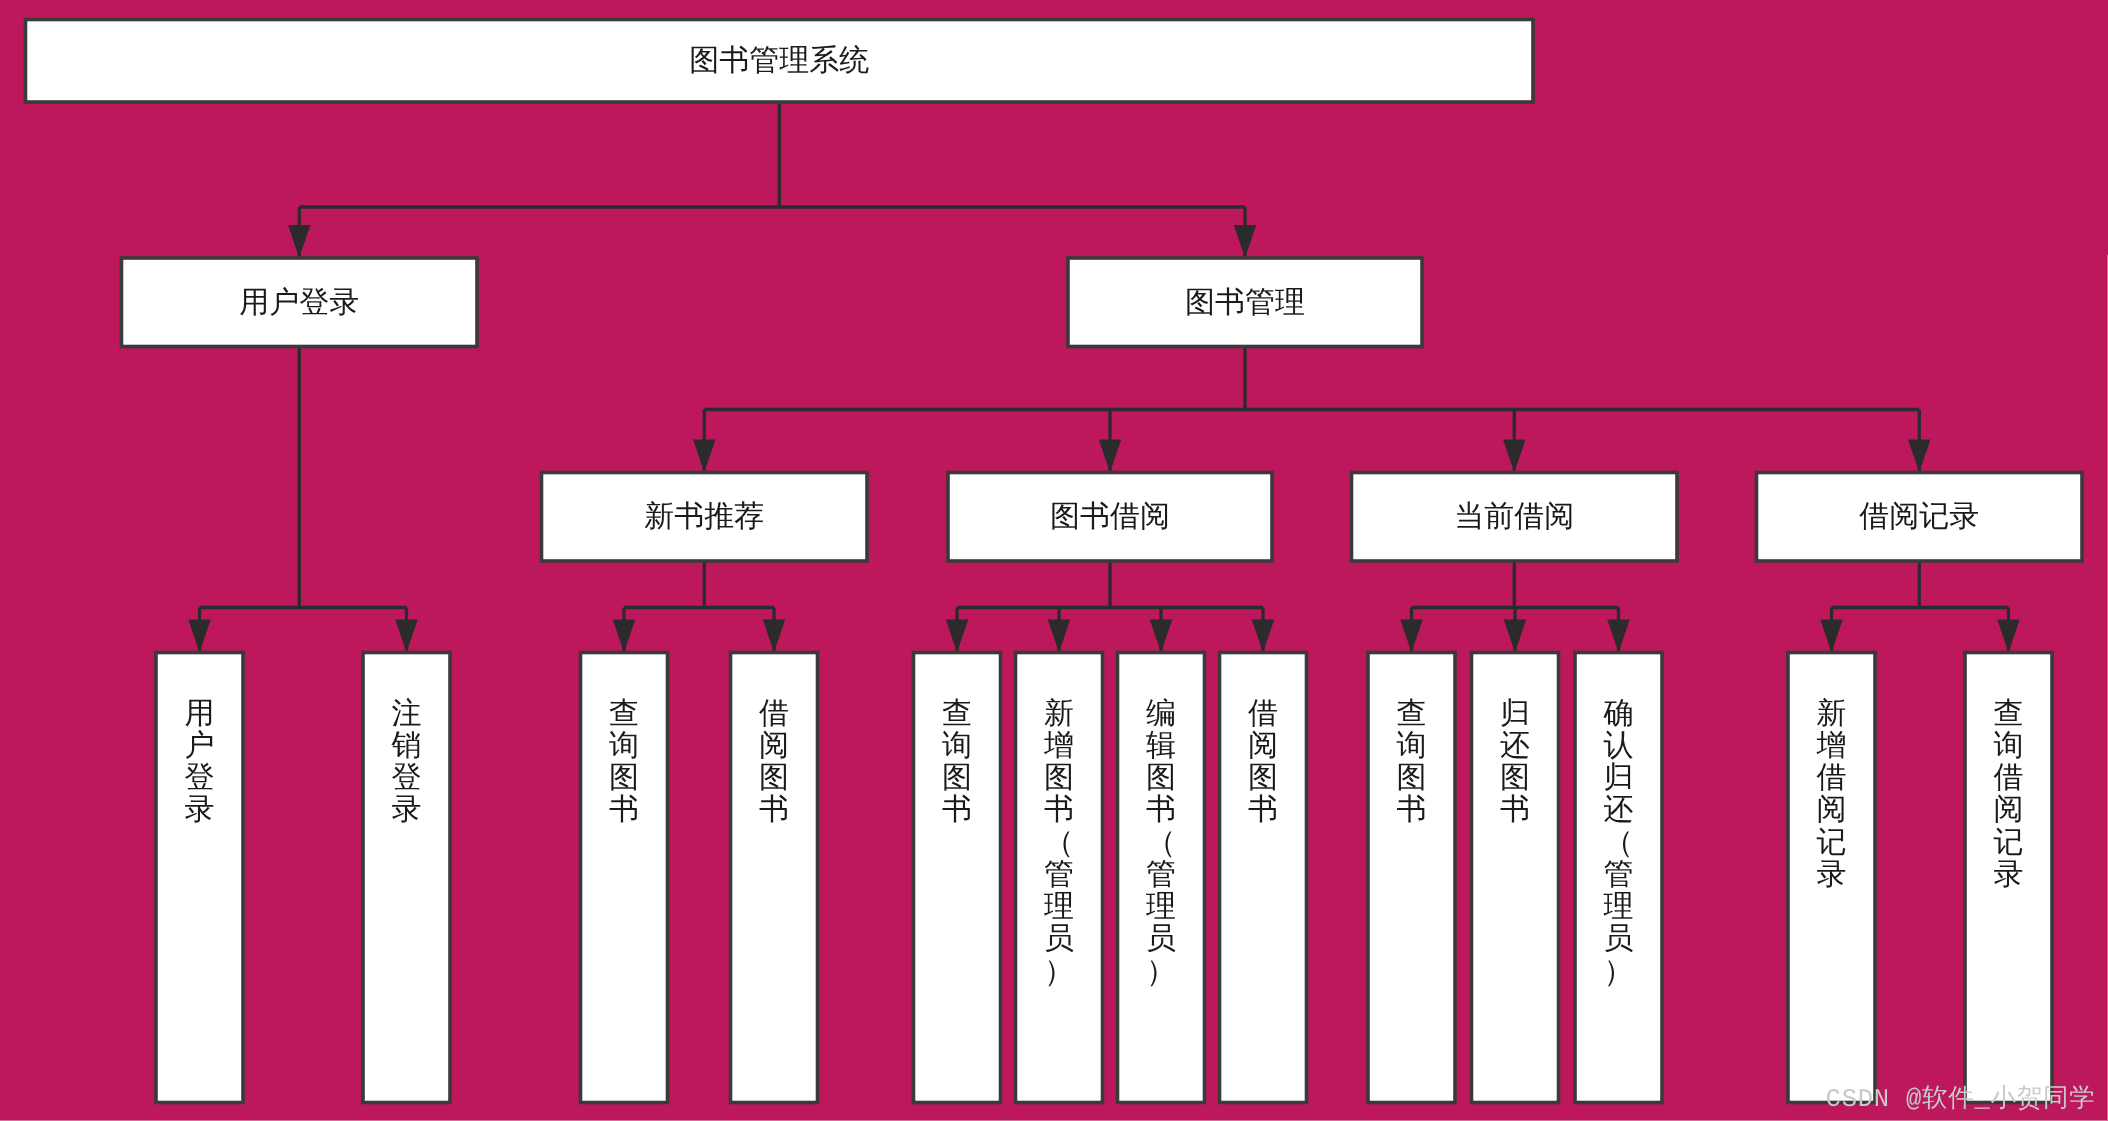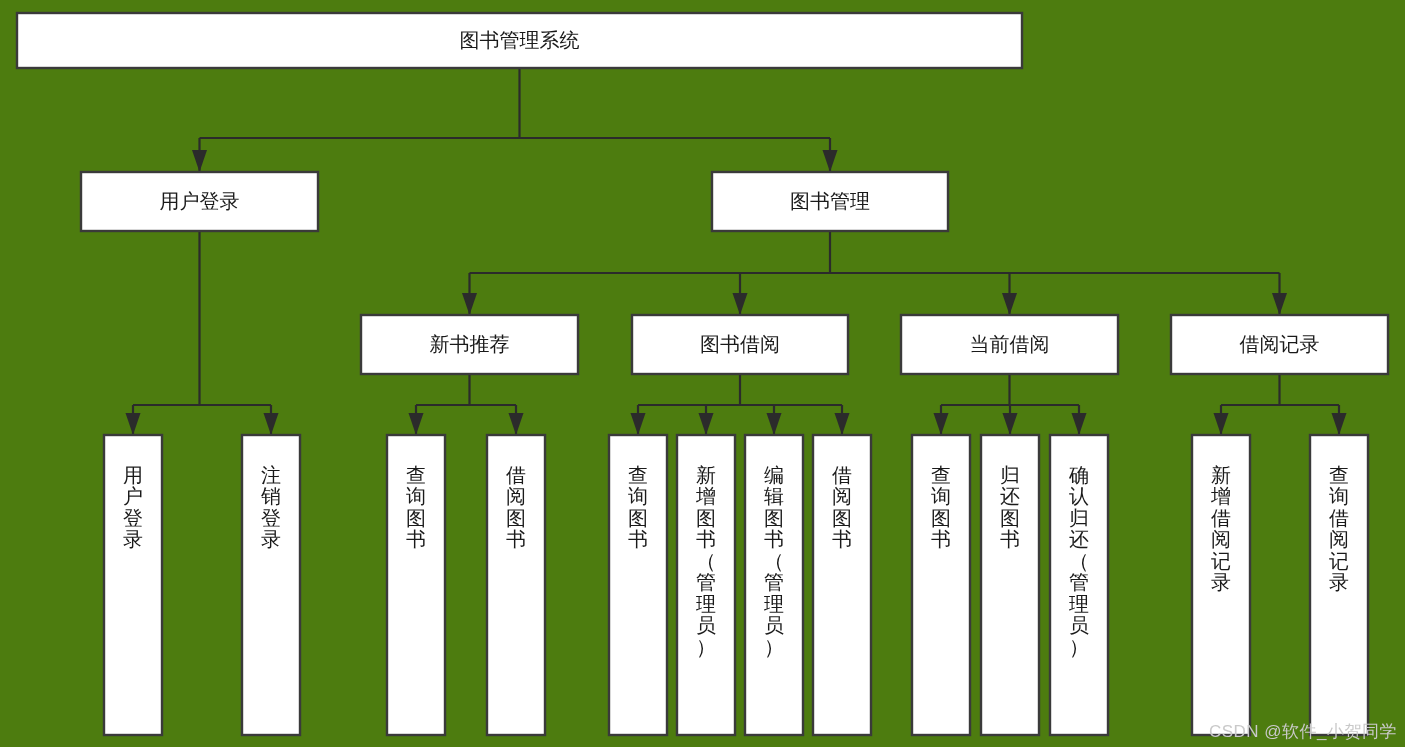--- a/index.html
+++ b/index.html
@@ -11,21 +11,21 @@
   body {
     width: 1405px;
     height: 747px;
     font-family: "Liberation Sans", "DejaVu Sans", sans-serif;
     overflow: hidden;
   }
   #diagram-root {
     position: relative;
     width: 1405px;
     height: 747px;
-    background: #4d7c0f;
+    background: #be185d;
   }
   svg#tree-svg {
     position: absolute;
     left: 0;
     top: 0;
     width: 1405px;
     height: 747px;
     display: block;
   }
   .node-rect {
@@ -52,21 +52,21 @@
     fill: none;
   }
   .arrow-head {
     fill: #2b2b2b;
     stroke: none;
   }
   .watermark {
     position: absolute;
     right: 8px;
     bottom: 4px;
-    font-family: Liberation Sans, sans-serif;
+    font-family: Liberation Mono, monospace;
     font-size: 17px;
     color: #c9c9c9;
     letter-spacing: 0.5px;
     white-space: nowrap;
     user-select: none;
   }
 </style>
 </head>
 <body>
 

